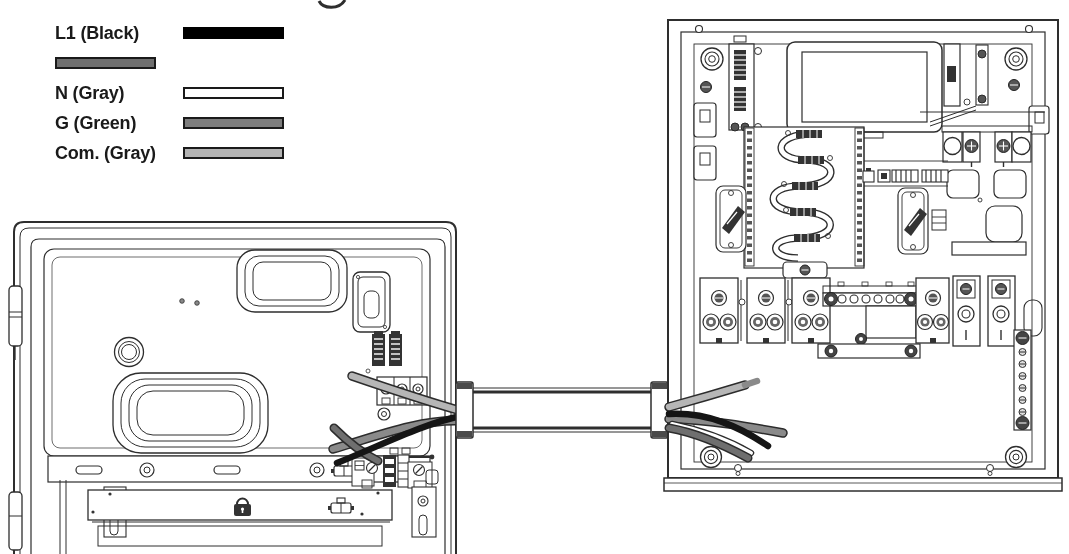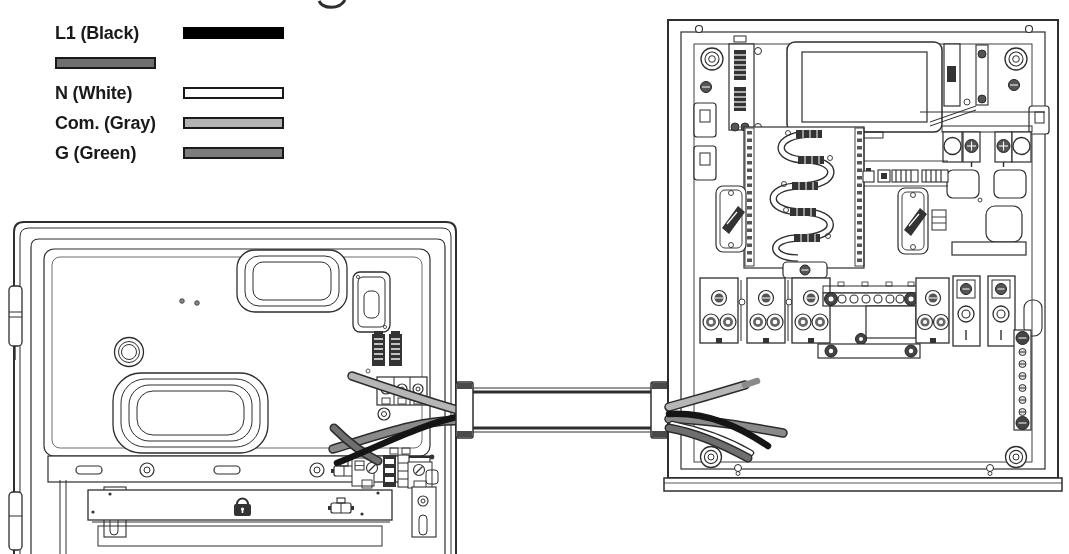--- a/index.html
+++ b/index.html
@@ -21,30 +21,30 @@
 
   <div class="legend">
     <div class="legend-row">
       <span class="legend-label">L1 (Black)</span>
       <span class="legend-swatch" style="background: rgb(0, 0, 0); border-color: rgb(0, 0, 0);"></span>
     </div>
     <div class="legend-row">
       <span class="legend-swatch" style="background: rgb(111, 111, 111); border-color: rgb(26, 26, 26);"></span>
     </div>
     <div class="legend-row">
-      <span class="legend-label">N (White)</span>
+      <span class="legend-label">N (Gray)</span>
       <span class="legend-swatch" style="background: rgb(255, 255, 255); border-color: rgb(26, 26, 26);"></span>
+    </div>
+    <div class="legend-row">
+      <span class="legend-label">G (Green)</span>
+      <span class="legend-swatch" style="background: rgb(125, 125, 125); border-color: rgb(26, 26, 26);"></span>
     </div>
     <div class="legend-row">
       <span class="legend-label">Com. (Gray)</span>
       <span class="legend-swatch" style="background: rgb(179, 179, 179); border-color: rgb(26, 26, 26);"></span>
-    </div>
-    <div class="legend-row">
-      <span class="legend-label">G (Green)</span>
-      <span class="legend-swatch" style="background: rgb(125, 125, 125); border-color: rgb(26, 26, 26);"></span>
     </div>
   </div>
 
   <svg width="1069" height="554" viewBox="0 0 1069 554">
 
     <path d="M 319,1 C 323,9 339,10 345,0" class="ln" stroke-width="3"></path>
 
     <g>
 
       <path d="M14,554 V232 Q14,222 24,222 H446 Q456,222 456,232 V554" class="fw" stroke-width="2"></path>

